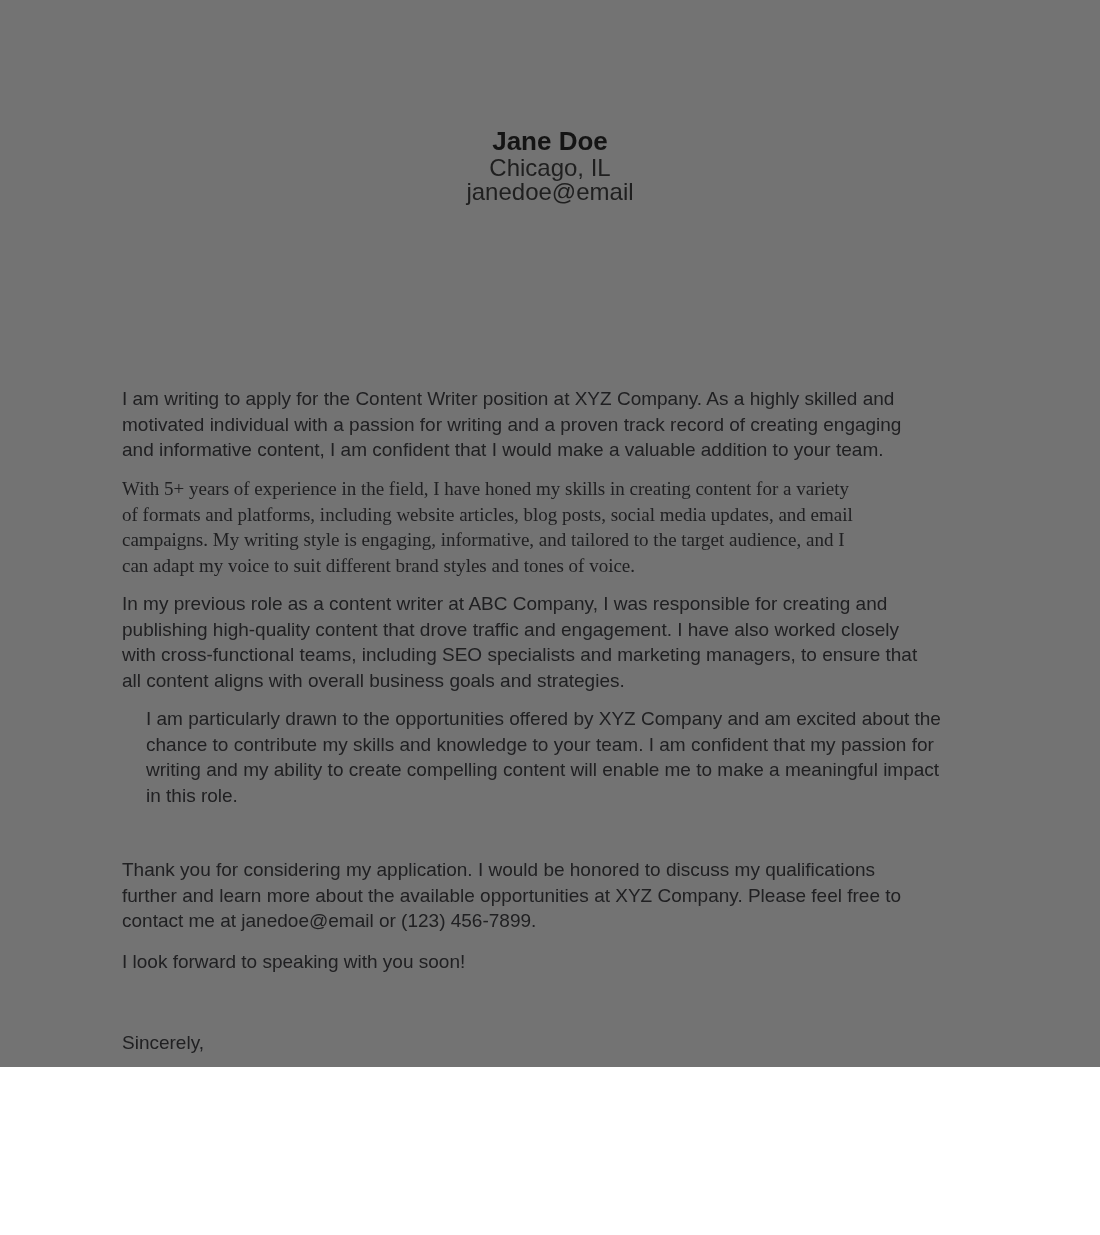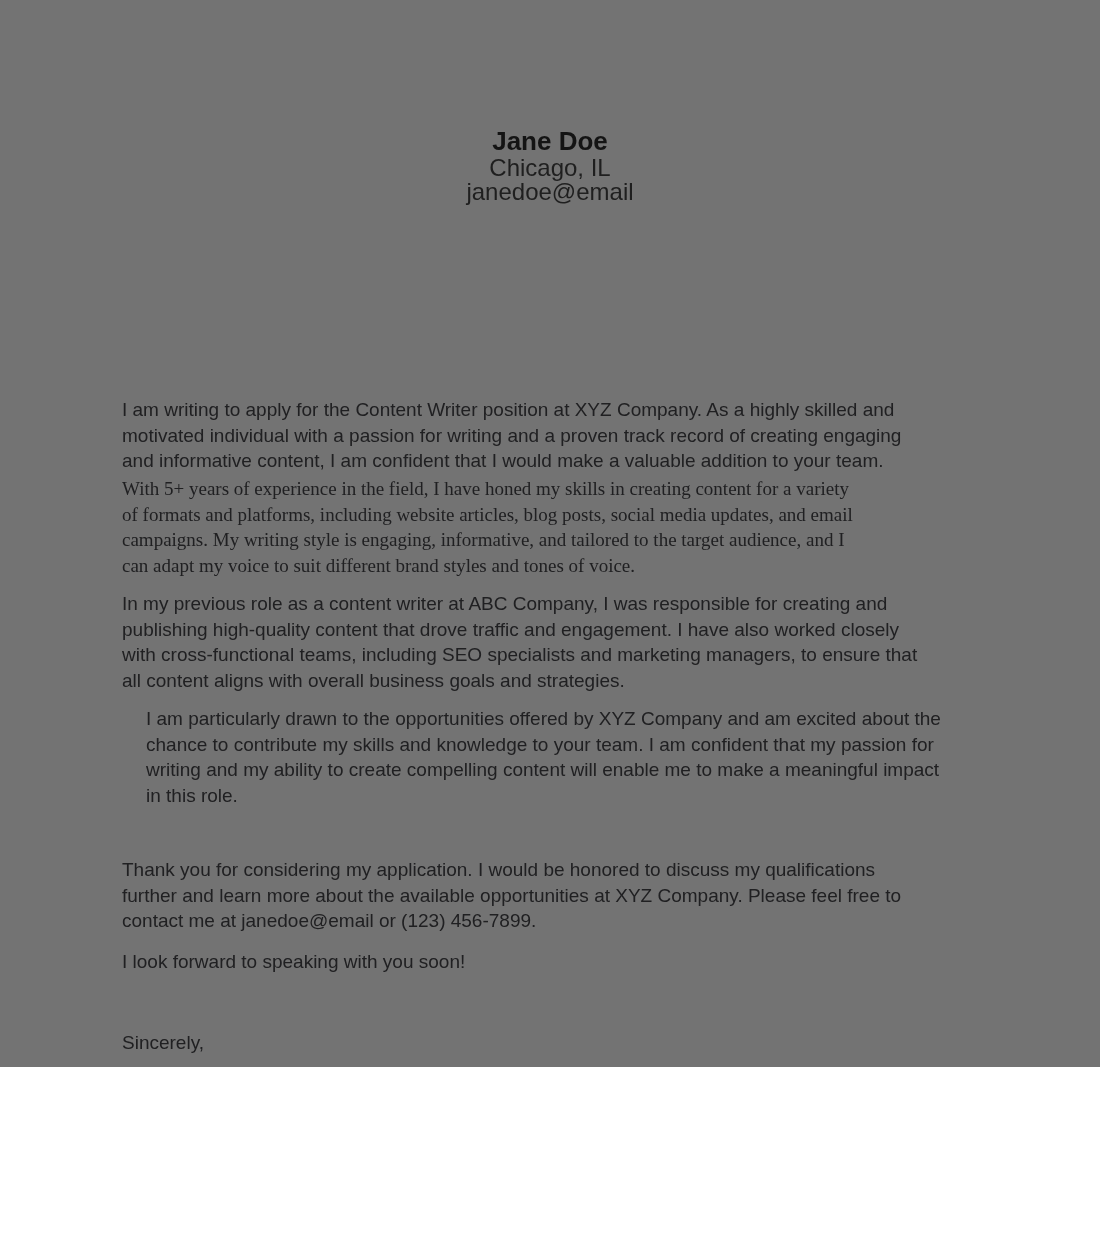--- a/index.html
+++ b/index.html
@@ -36,21 +36,21 @@
   .block {
     position: absolute;
     left: 122px;
     width: 945px;
     font-size: 19px;
     line-height: 25.7px;
     white-space: pre-line;
     color: #202022;
   }
   .pos-greeting   { top: 305px; }
-  .pos-p0         { top: 386px; margin-top: 11px; }
+  .pos-p0         { top: 386px; }
   .pos-p1         { top: 476px; font-family: Liberation Serif, serif; }
   .pos-p2         { top: 591px; }
   .pos-p3         { top: 706px; margin-left: 24px; }
   .pos-p4         { top: 821px; margin-top: 36px; }
   .pos-closing    { top: 949px; }
   .pos-signoff    { top: 1030px; }
   .pos-signature  { top: 1068px; }
 </style>
 </head>
 <body>

